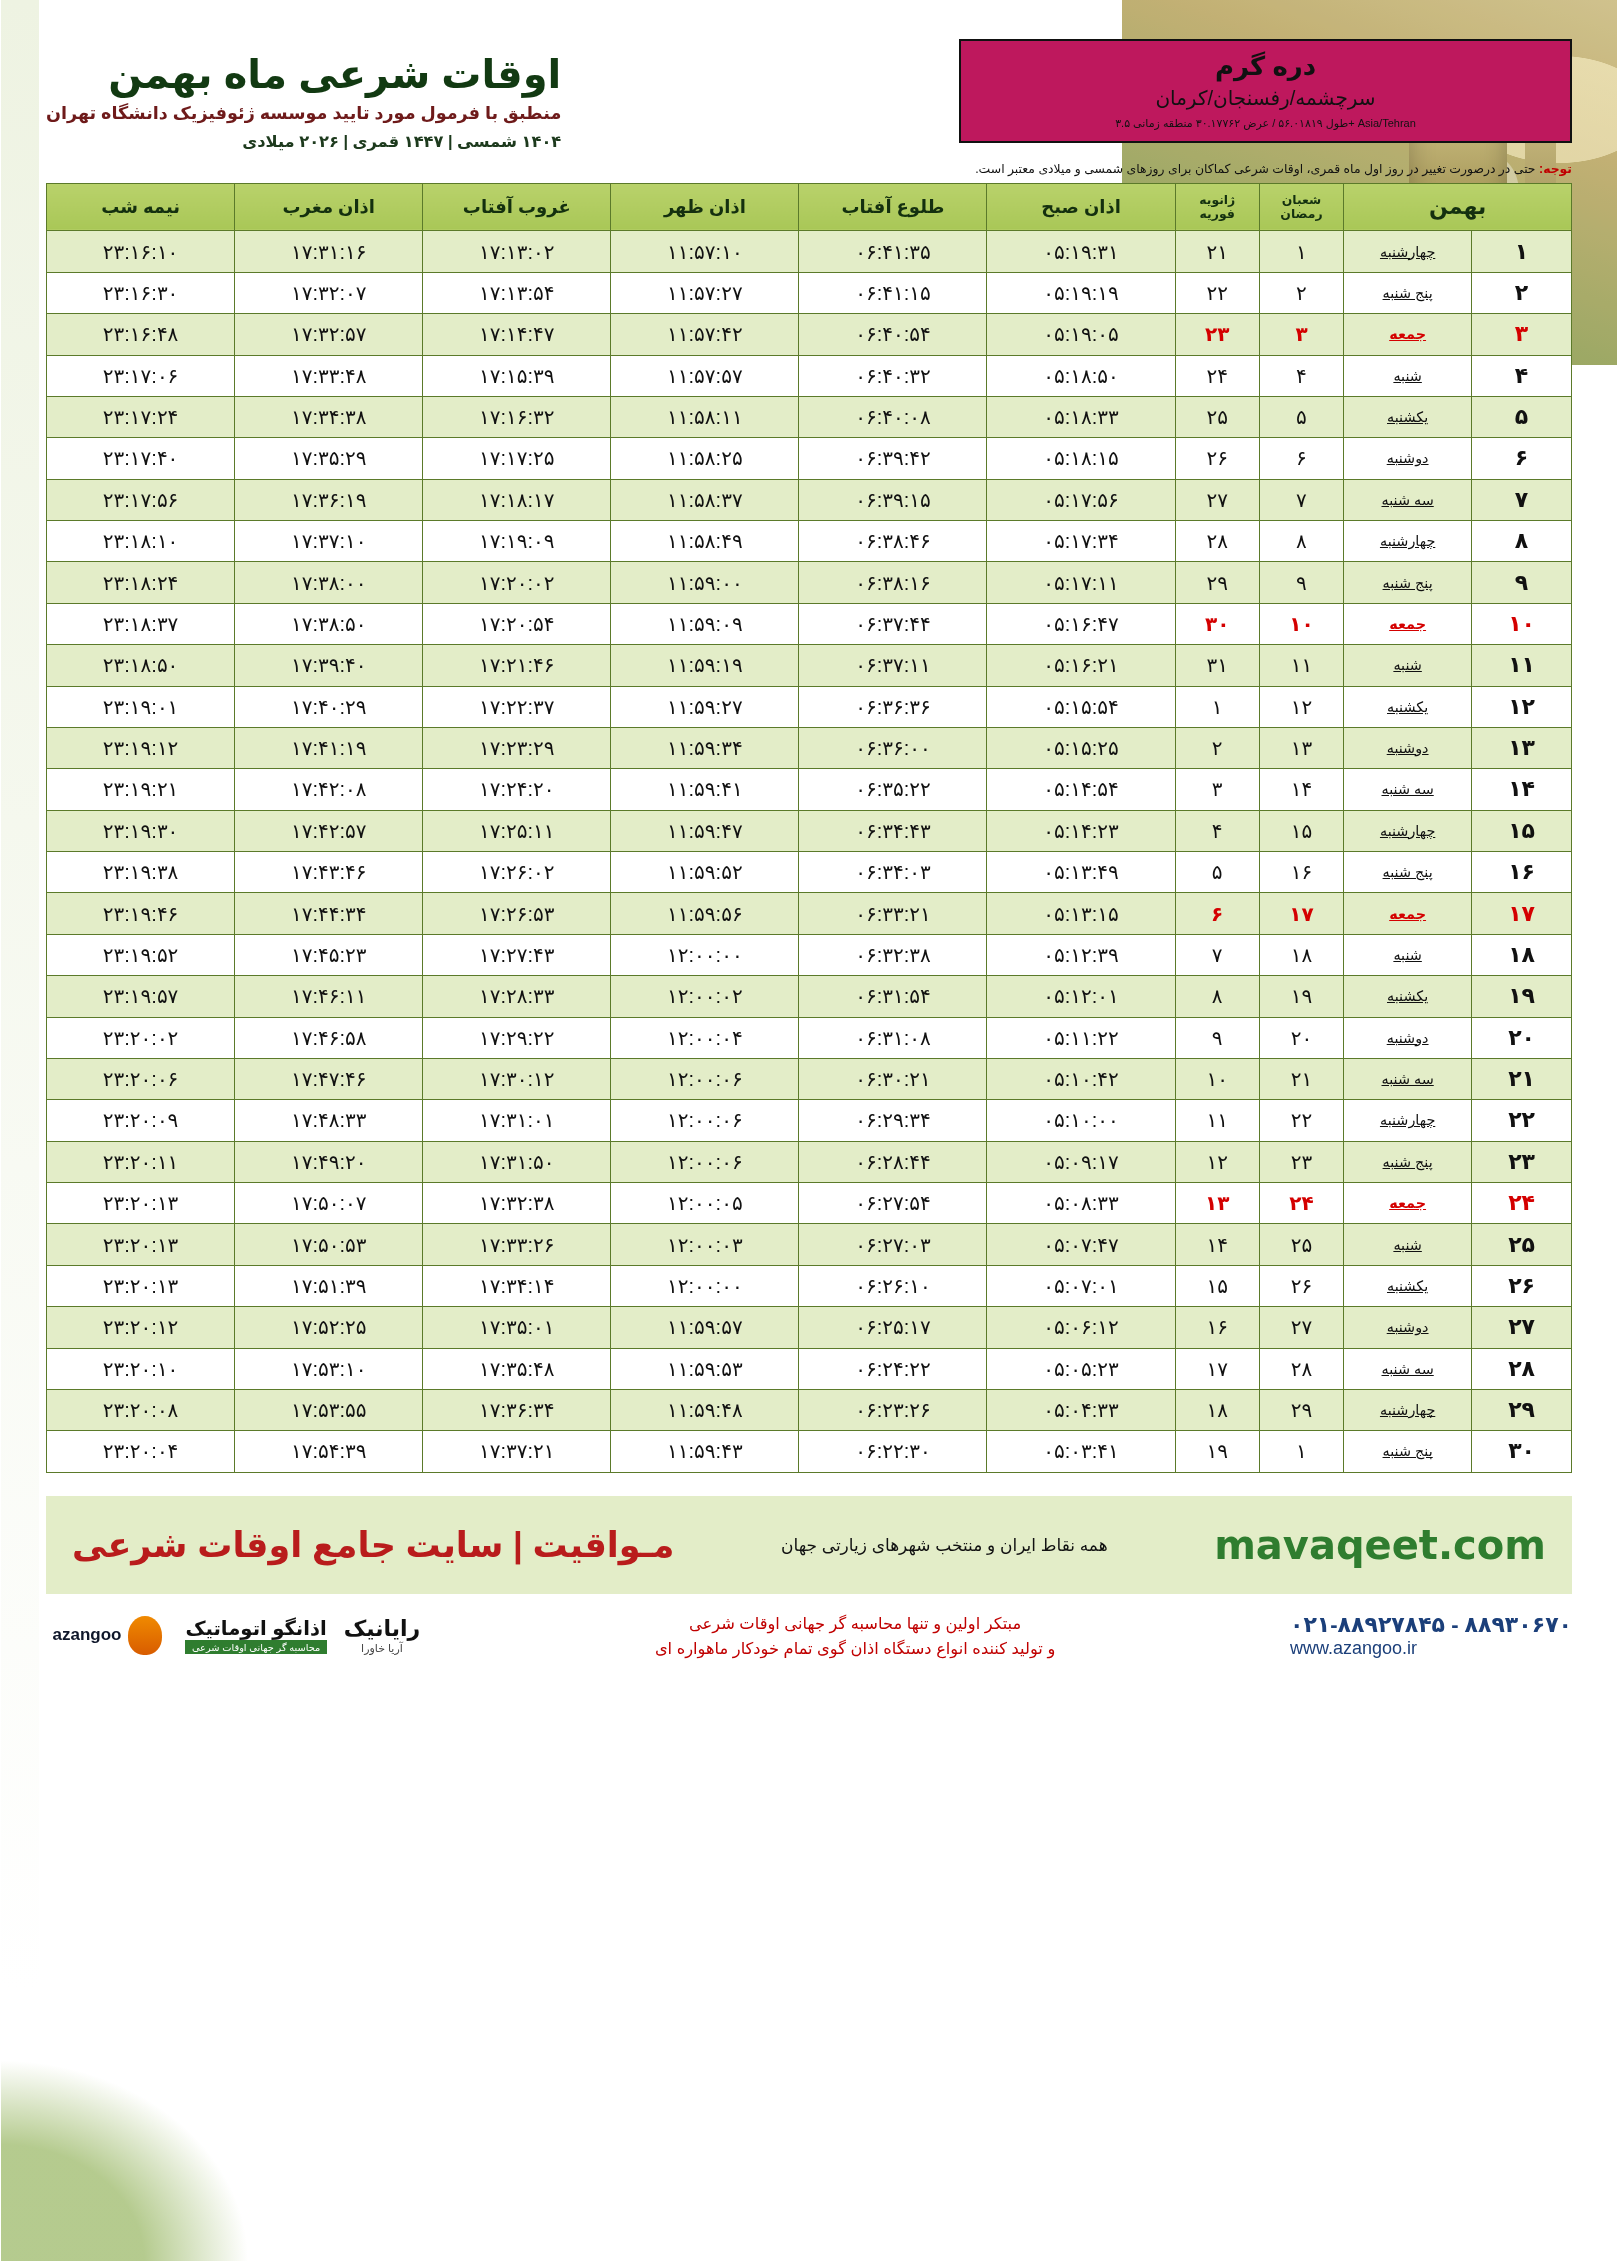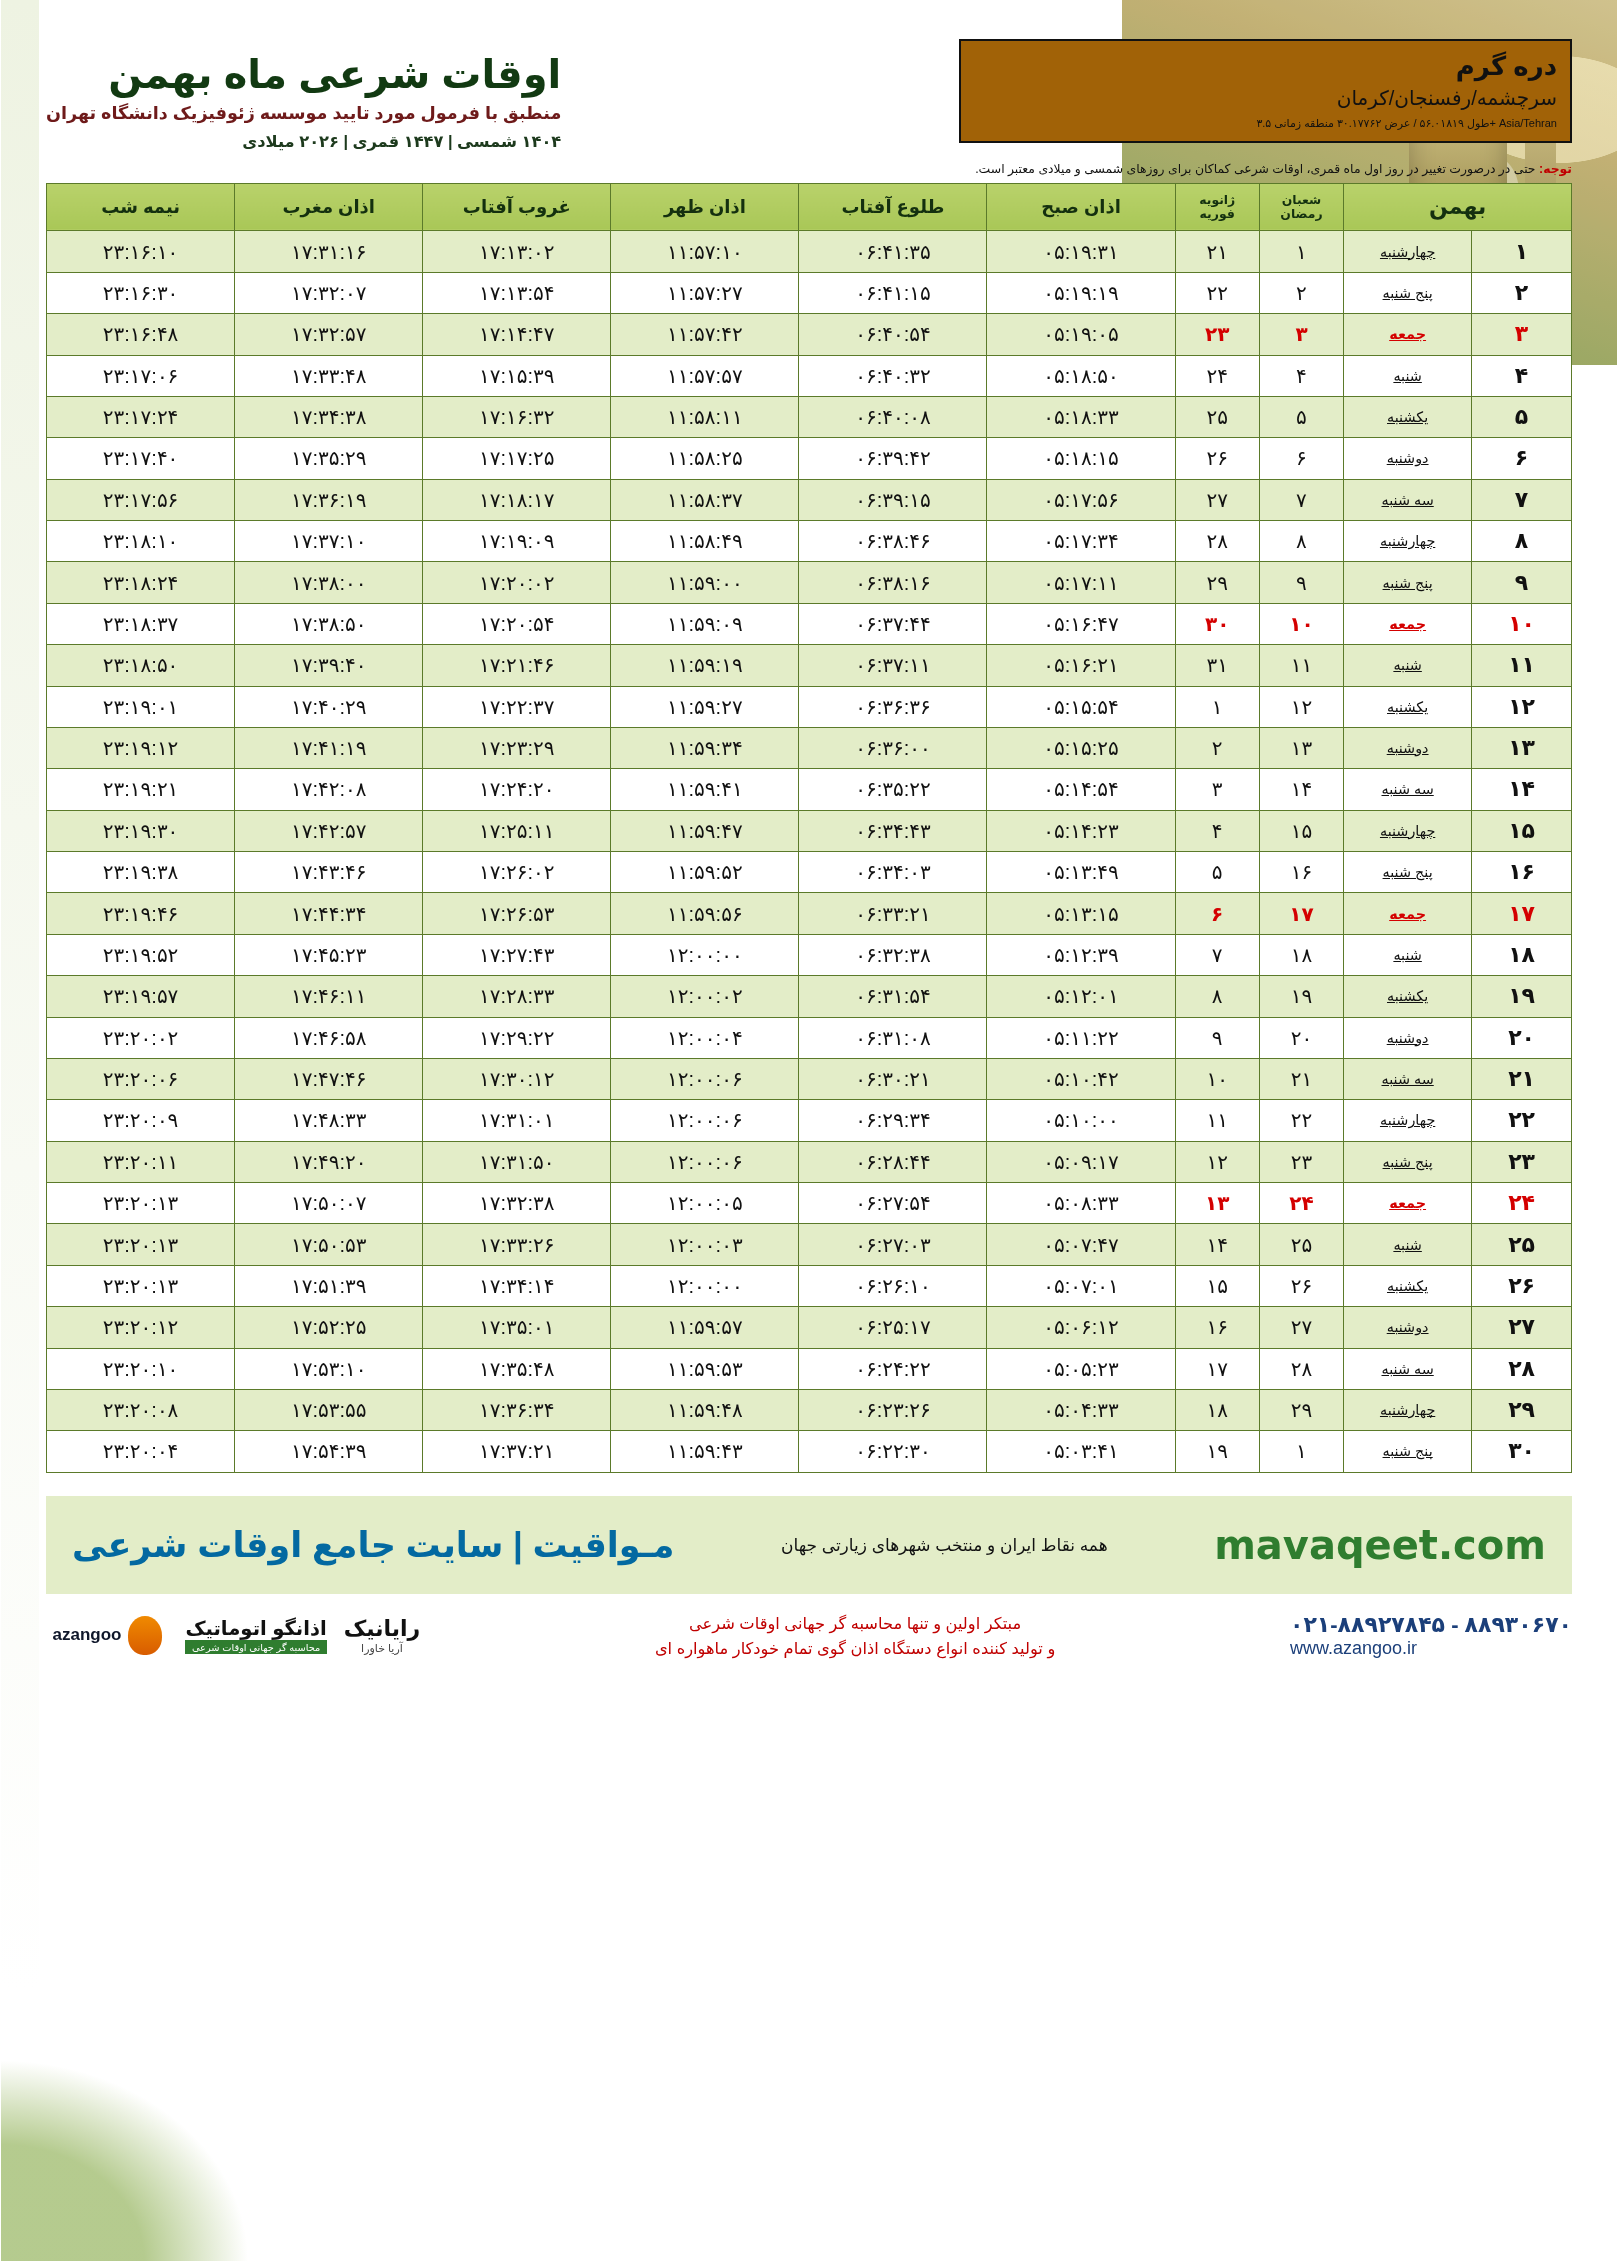--- a/index.html
+++ b/index.html
@@ -62,22 +62,22 @@
     text-shadow: 0 1.3px 0 rgba(255,255,255,.6);
     margin-bottom: 6.5px;
   }
   .sub-title {
     font-size: 17.6px; font-weight: bold; color: #6e1a1a; margin-bottom: 7.8px;
   }
   .year-line { font-size: 16.3px; color: #1d3a1d; font-weight: bold; }
 
   
   .loc-box {
-    border: 2px solid #111; background: #a16207;
-    width: 613px; padding: 10.4px 13px 11.7px 13px; text-align: right;
+    border: 2px solid #111; background: #be185d;
+    width: 613px; padding: 10.4px 13px 11.7px 13px; text-align: center;
   }
   .loc-name { font-size: 26px; font-weight: bold; color:#111; margin-bottom: 3.9px; }
   .loc-sub { font-size: 20px; color:#111; margin-bottom: 6.5px; }
   .loc-geo { font-size: 11px; color:#111; direction: ltr; }
 
   .note {
     position: relative; z-index: 3;
     margin: 10.4px 46px 6.5px 46px; text-align: right;
     font-size: 12.4px; color:#111;
   }
@@ -111,21 +111,21 @@
 
   
   .footer { position: relative; z-index:3; margin-top: 23.5px; }
   .footer-green {
     margin: 0 46px; background: #e3edc8; border: 0; height: 98px;
     display: flex; align-items: center; justify-content: space-between;
     padding: 0 26px;
   }
   .brand-left { font-size: 40px; color: #2f7d2f; font-weight: bold; font-family: "DejaVu Sans", sans-serif; direction: ltr;}
   .brand-mid { font-size: 17px; color:#111; }
-  .brand-right { font-size: 35px; font-weight: bold; color:#0369a1; }
+  .brand-right { font-size: 35px; font-weight: bold; color:#b91c1c; }
 
   .footer-bottom {
     margin: 17px 46px 0 46px; display:flex; align-items:center; justify-content: space-between;
   }
   .phone-block { text-align: left; direction: ltr; }
   .phone-block .ph { font-size: 22px; color: #1b3f7a; font-weight: bold; }
   .phone-block .web { font-size: 18px; color: #1b3f7a; }
   .slogan { text-align: center; font-size: 16.3px; color: #c00000; line-height: 1.5; }
   .logos { display:flex; align-items:center; gap: 17px; }
   .logo-azangoo {

